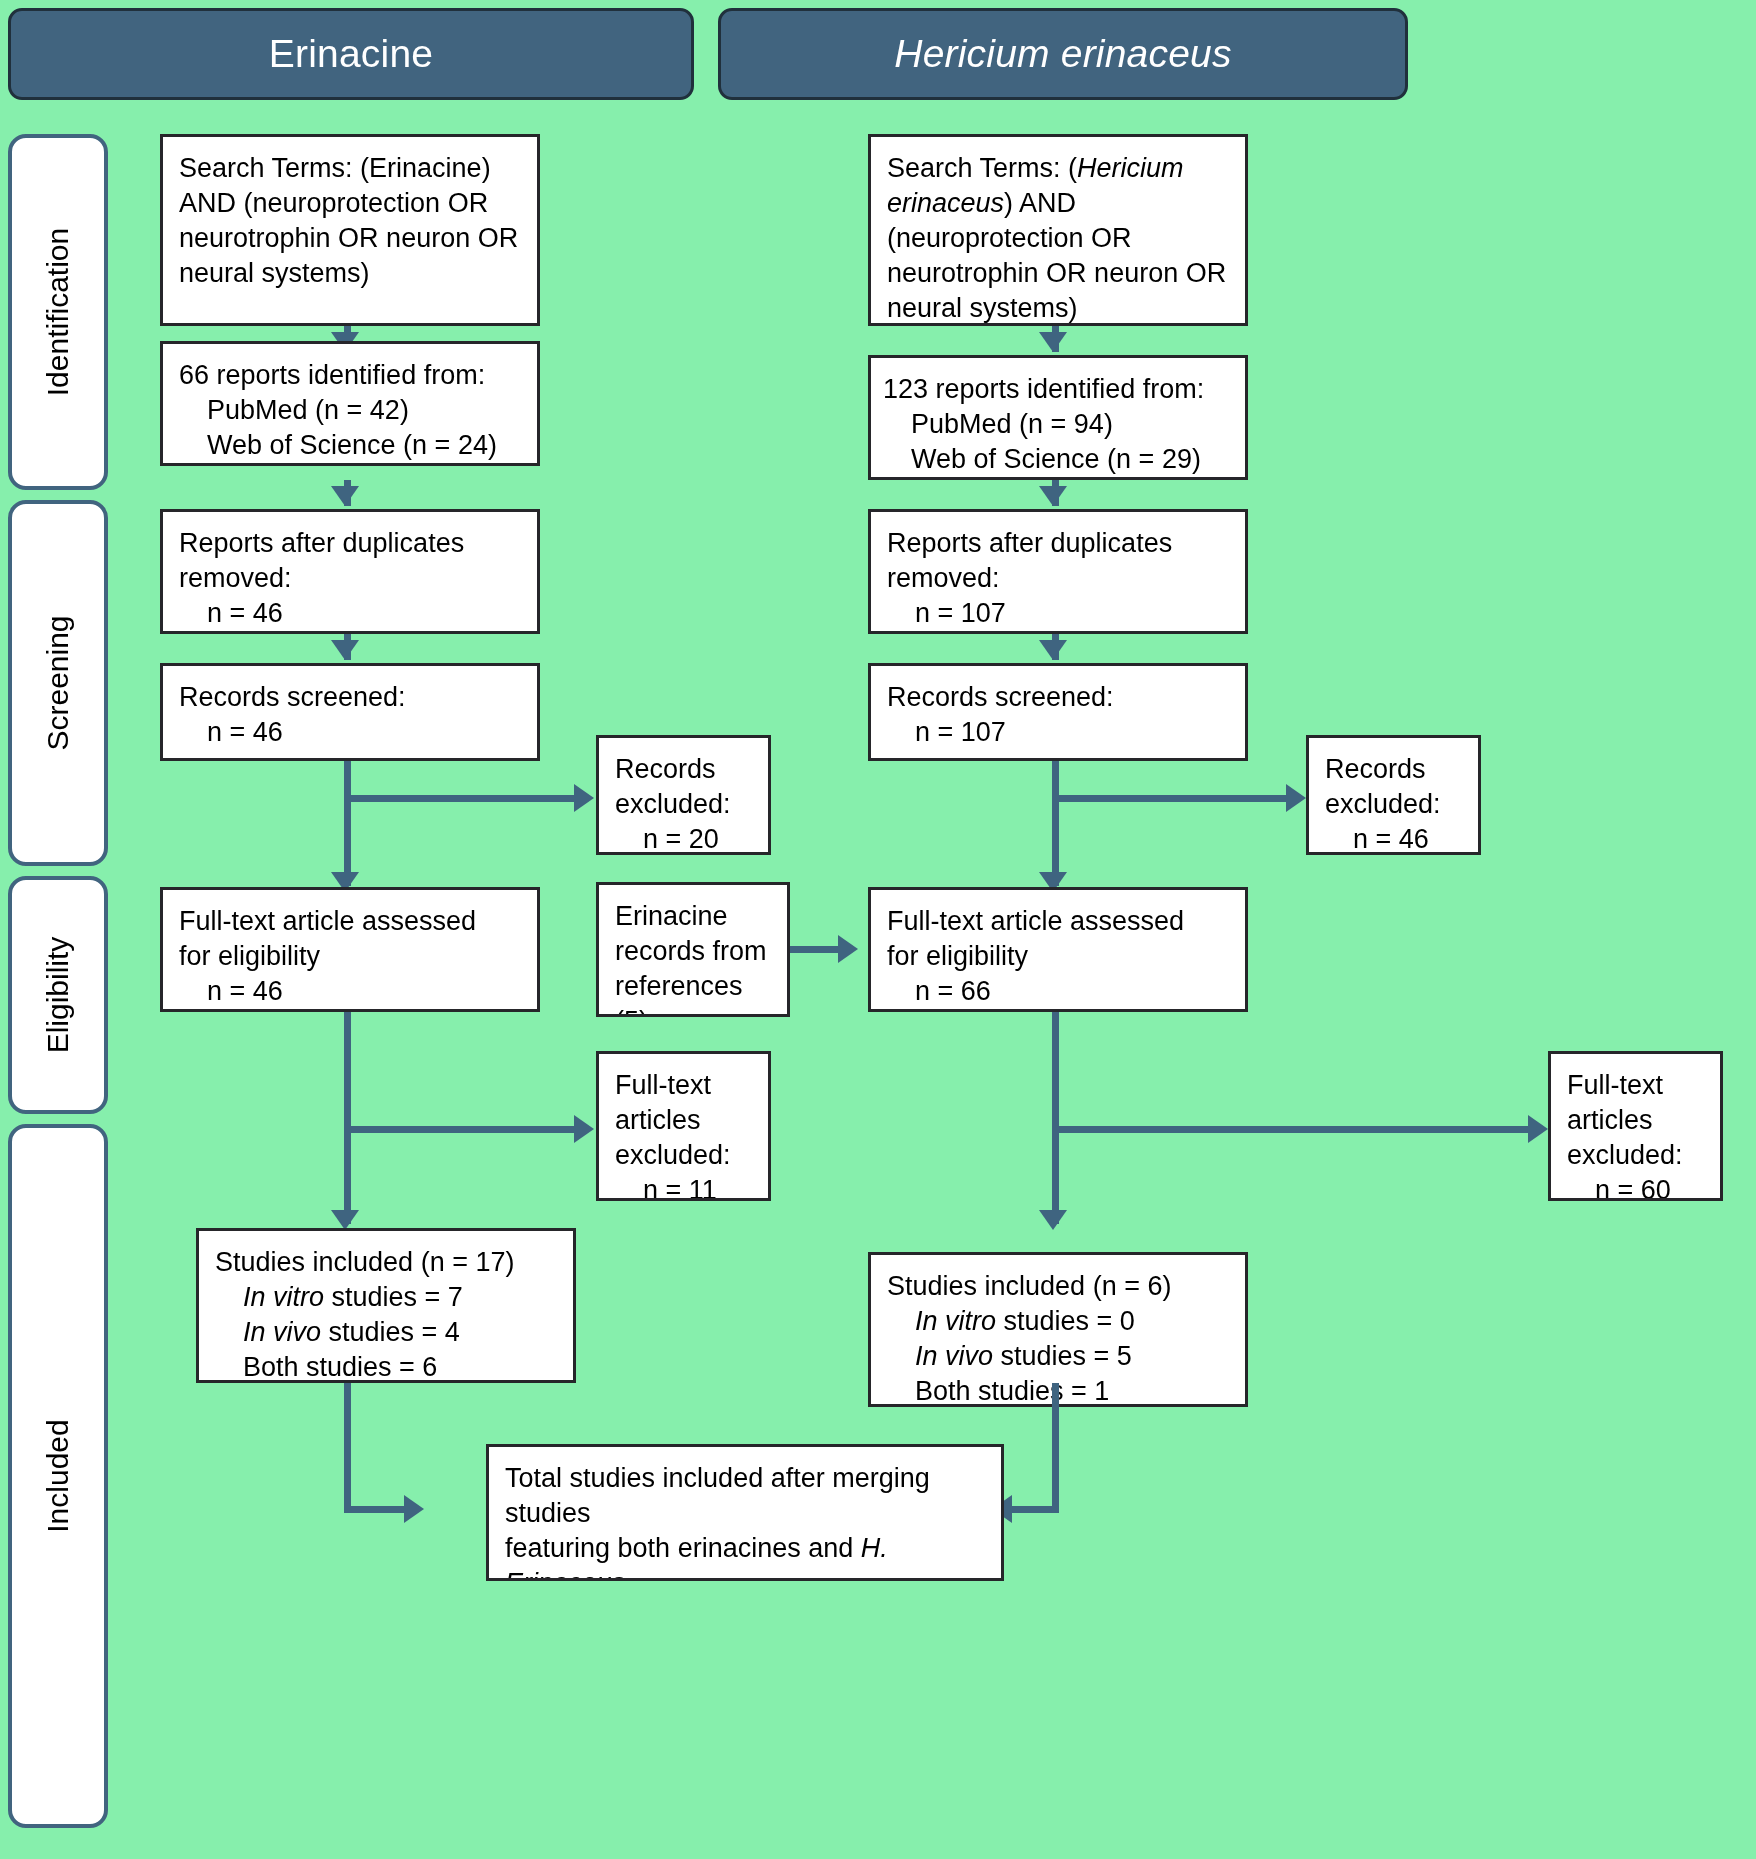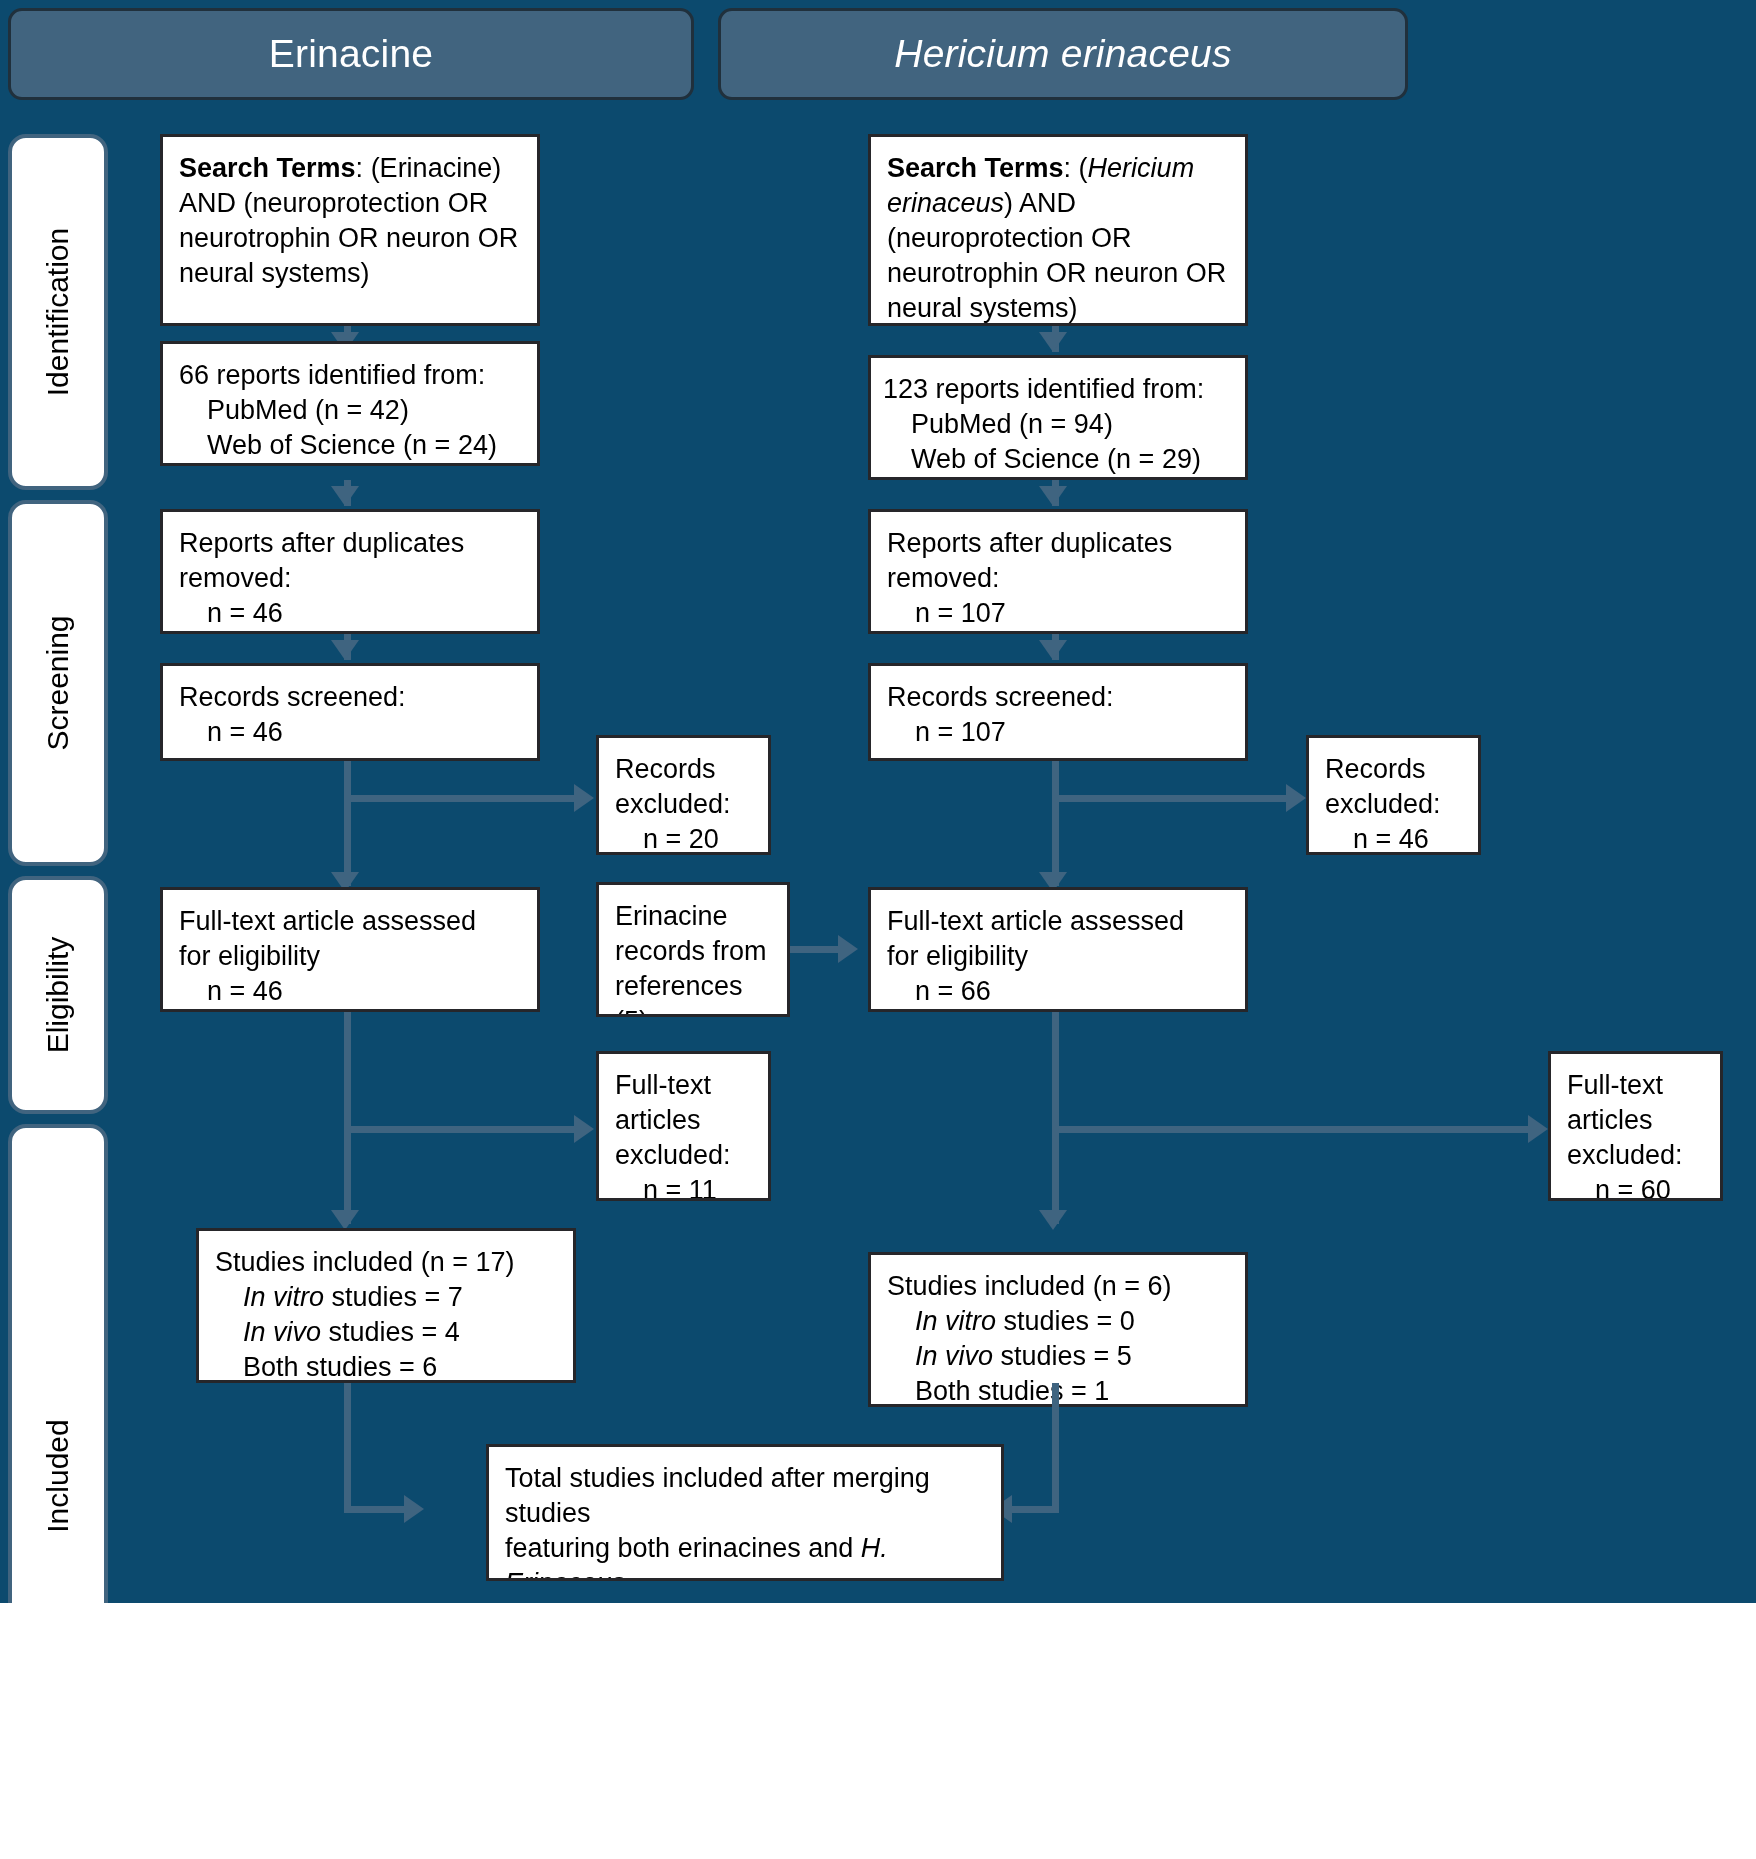--- a/index.html
+++ b/index.html
@@ -7,22 +7,22 @@
     padding: 0;
     background: #ffffff;
   }
   body {
     font-family: "Liberation Sans", sans-serif;
     color: #000000;
   }
   #canvas {
     position: relative;
     width: 1756px;
-    height: 1603px;
-    background: #0c4a6e;
+    height: 1859px;
+    background: #86efac;
     overflow: hidden;
   }
 
   
   .col-header {
     position: absolute;
     box-sizing: border-box;
     background: #41647f;
     border: 3px solid #20303c;
     border-radius: 14px;
@@ -61,21 +61,21 @@
     background: #ffffff;
     border: 3px solid #26262a;
     padding: 14px 16px 10px 16px;
     font-size: 27px;
     line-height: 1.30;
     color: #000000;
     overflow: hidden;
   }
   .box .ln { white-space: pre-wrap; }
   .box .ind { padding-left: 28px; }
-  .box b { font-weight: bold; }
+  .box b { font-weight: normal; }
   .box i { font-style: italic; }
 
   
   .vline, .hline {
     position: absolute;
     background: #3f6480;
   }
   .vline { width: 7px; }
   .hline { height: 7px; }
 

